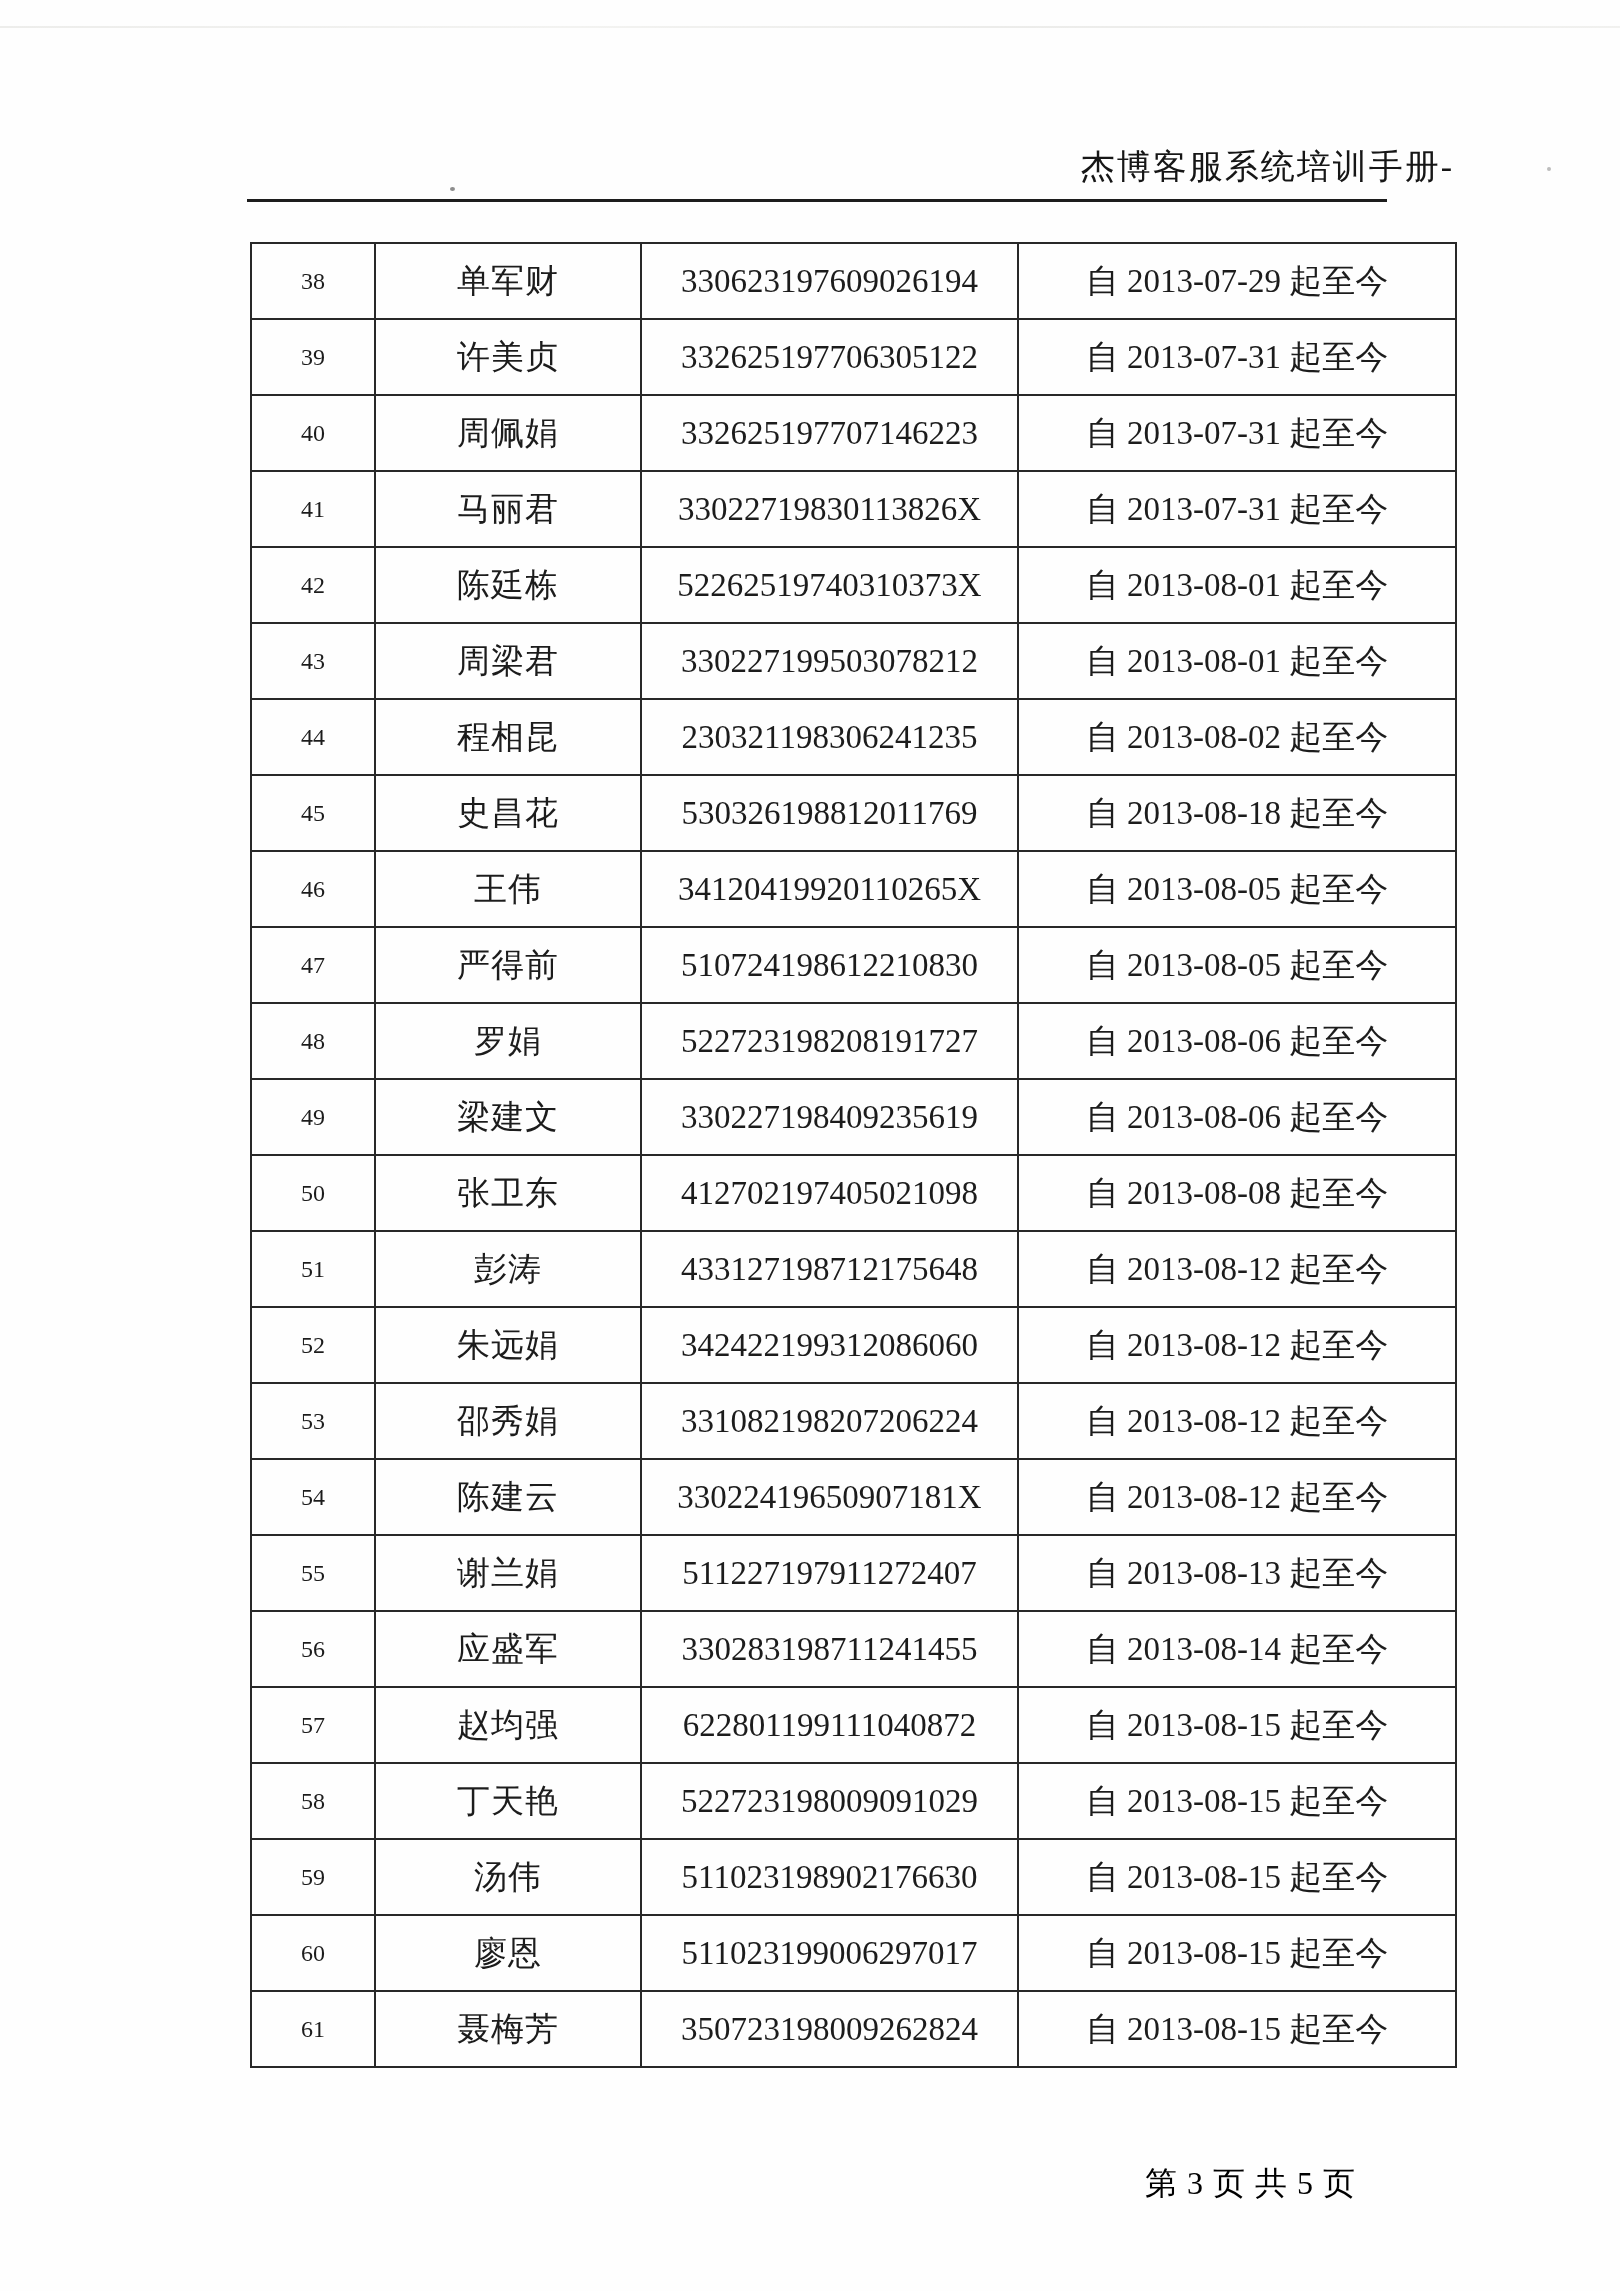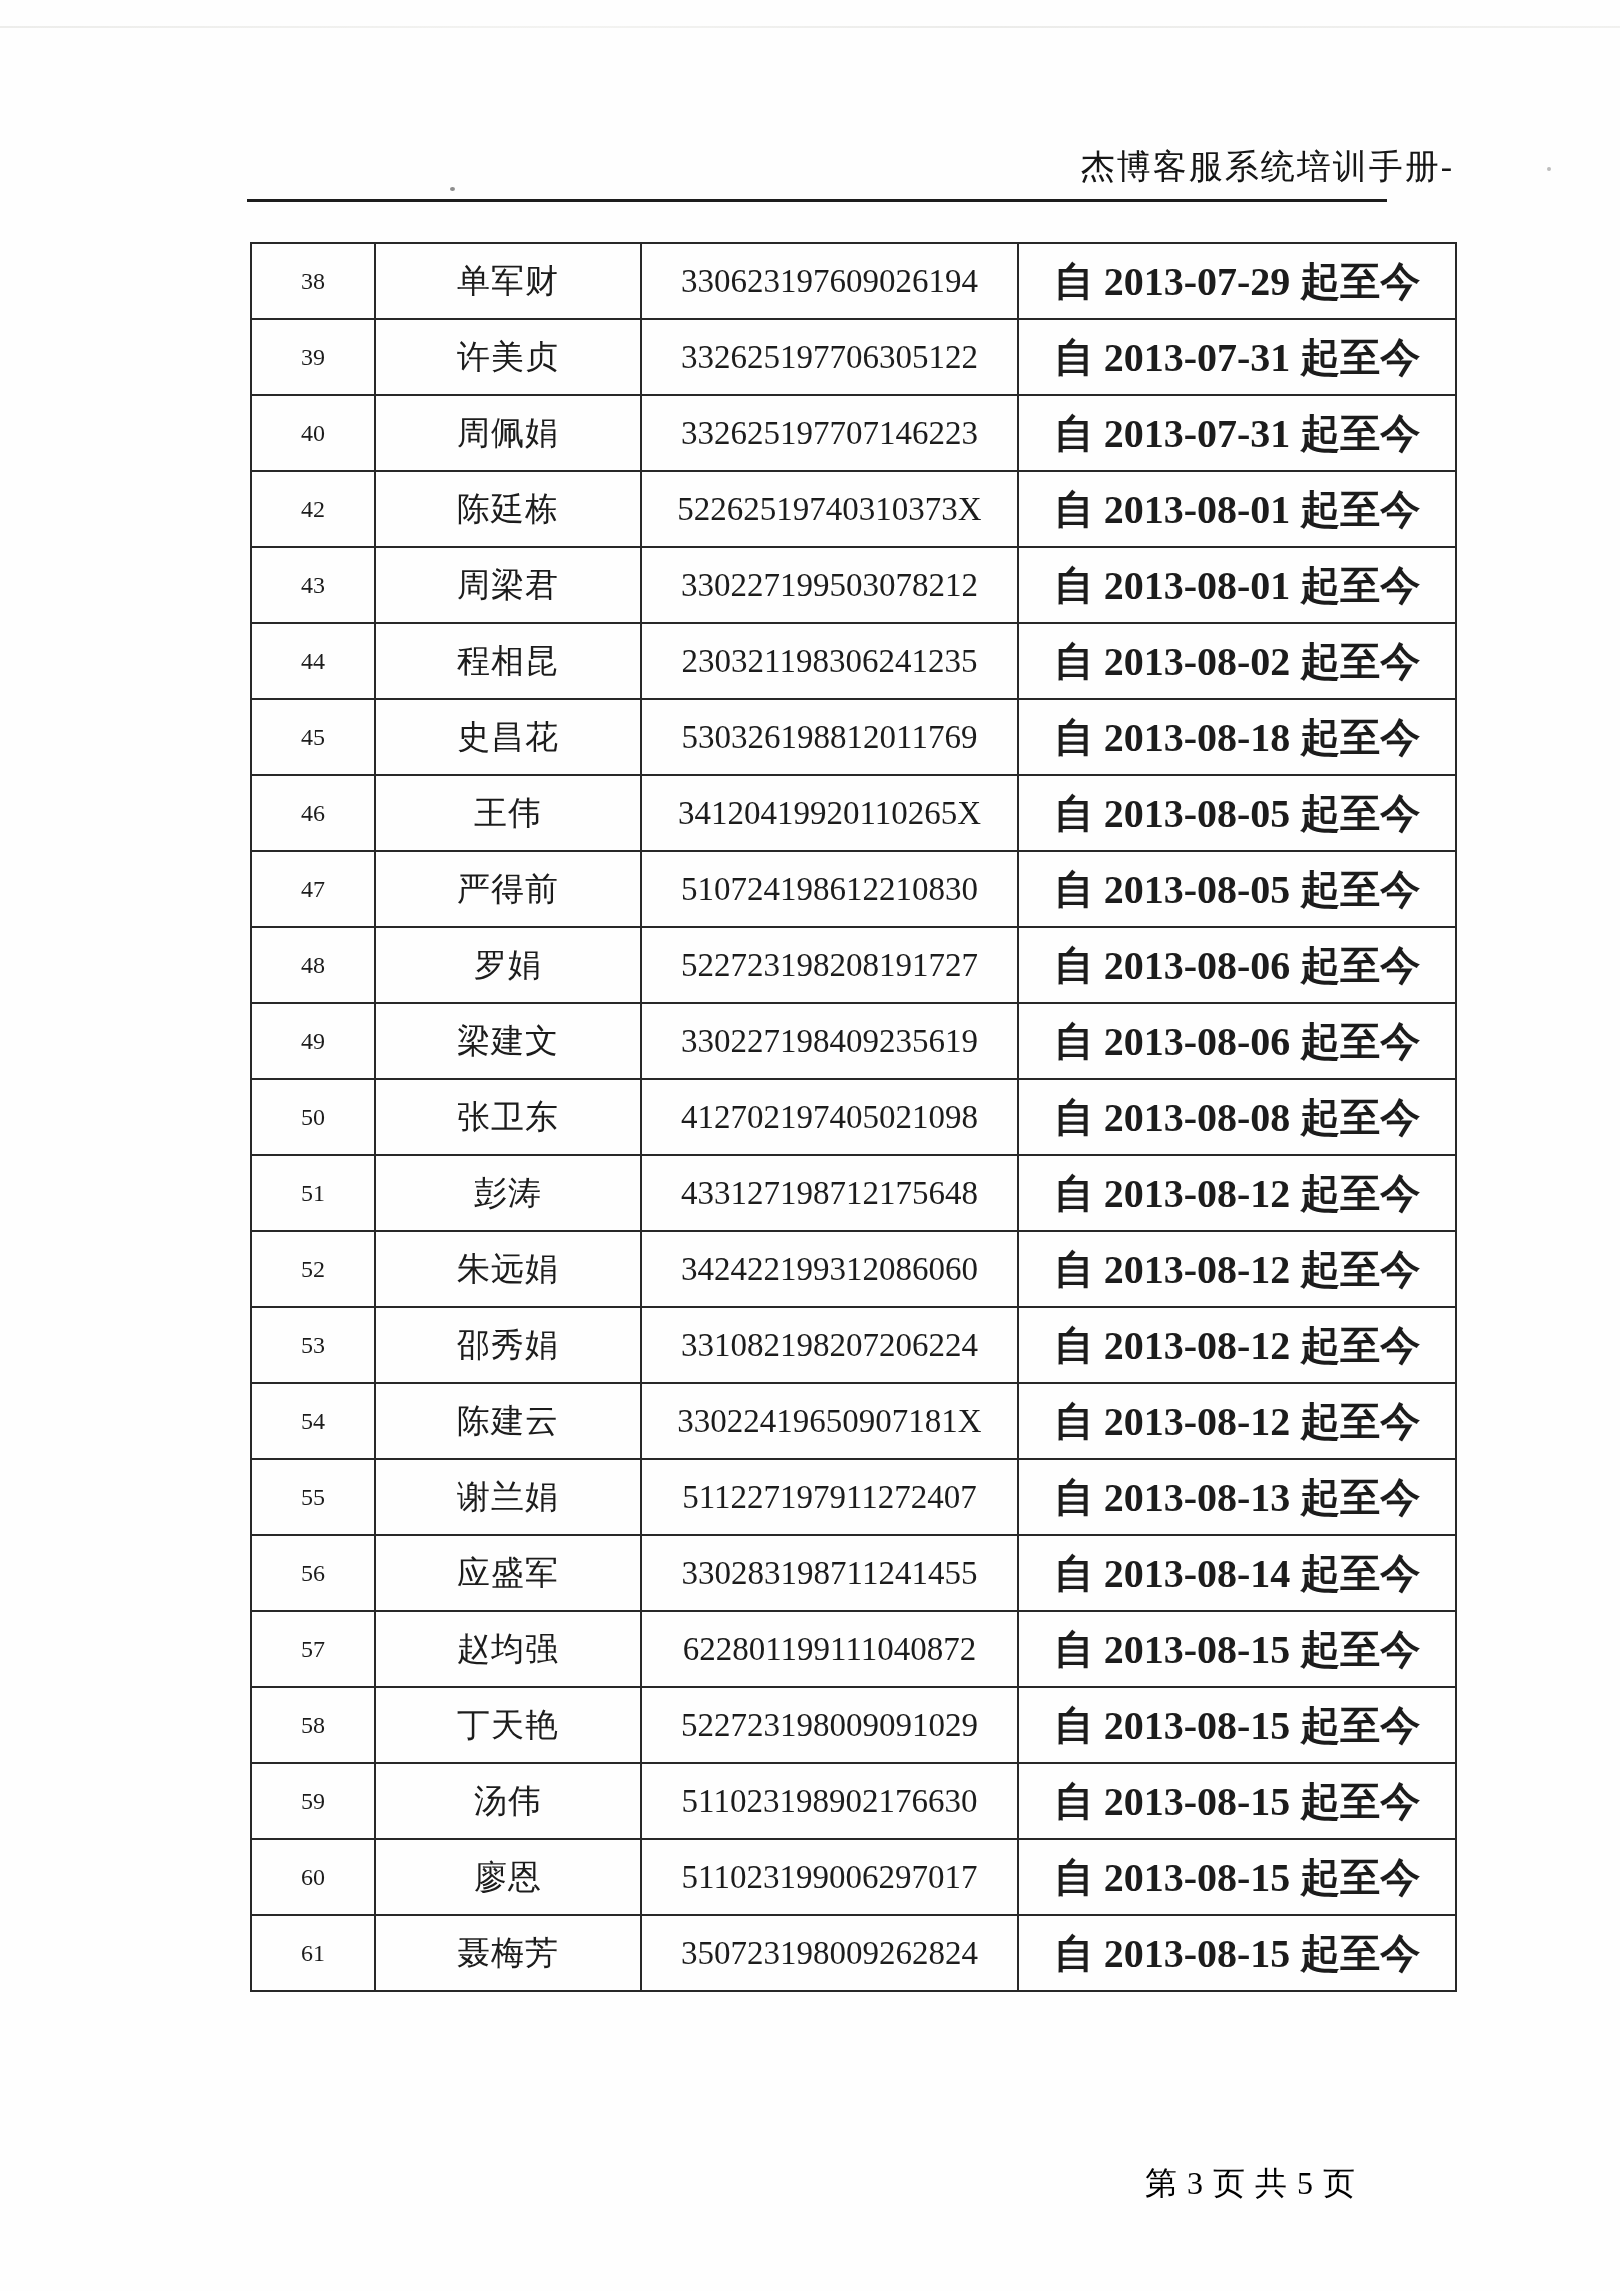--- a/index.html
+++ b/index.html
@@ -76,21 +76,21 @@
     vertical-align: middle;
     font-size: 33px;
     color: #1c1c1c;
     white-space: nowrap;
     overflow: hidden;
     padding: 0;
   }
   table.roster td.cell-no    { font-size: 24px; }
   table.roster td.cell-name  { letter-spacing: 1px; margin-top: 28px; }
   table.roster td.cell-id    { font-size: 33px; letter-spacing: 0px; }
-  table.roster td.cell-period{ font-size: 40px; font-weight: bold; }
+  table.roster td.cell-period{ font-size: 33px; }
   .footer-page {
     position: absolute;
     left: 1145px;
     top: 2162px;
     font-size: 32px;
     letter-spacing: 1px;
     color: #000000;
     white-space: nowrap;
   }
 </style>
@@ -128,20 +128,26 @@
           <td class="cell-id">332625197706305122</td>
           <td class="cell-period">自 2013-07-31 起至今</td>
         </tr>
         <tr>
           <td class="cell-no">40</td>
           <td class="cell-name">周佩娟</td>
           <td class="cell-id">332625197707146223</td>
           <td class="cell-period">自 2013-07-31 起至今</td>
         </tr>
         <tr>
+          <td class="cell-no">41</td>
+          <td class="cell-name">马丽君</td>
+          <td class="cell-id">33022719830113826X</td>
+          <td class="cell-period">自 2013-07-31 起至今</td>
+        </tr>
+        <tr>
           <td class="cell-no">42</td>
           <td class="cell-name">陈廷栋</td>
           <td class="cell-id">52262519740310373X</td>
           <td class="cell-period">自 2013-08-01 起至今</td>
         </tr>
         <tr>
           <td class="cell-no">43</td>
           <td class="cell-name">周梁君</td>
           <td class="cell-id">330227199503078212</td>
           <td class="cell-period">自 2013-08-01 起至今</td>

